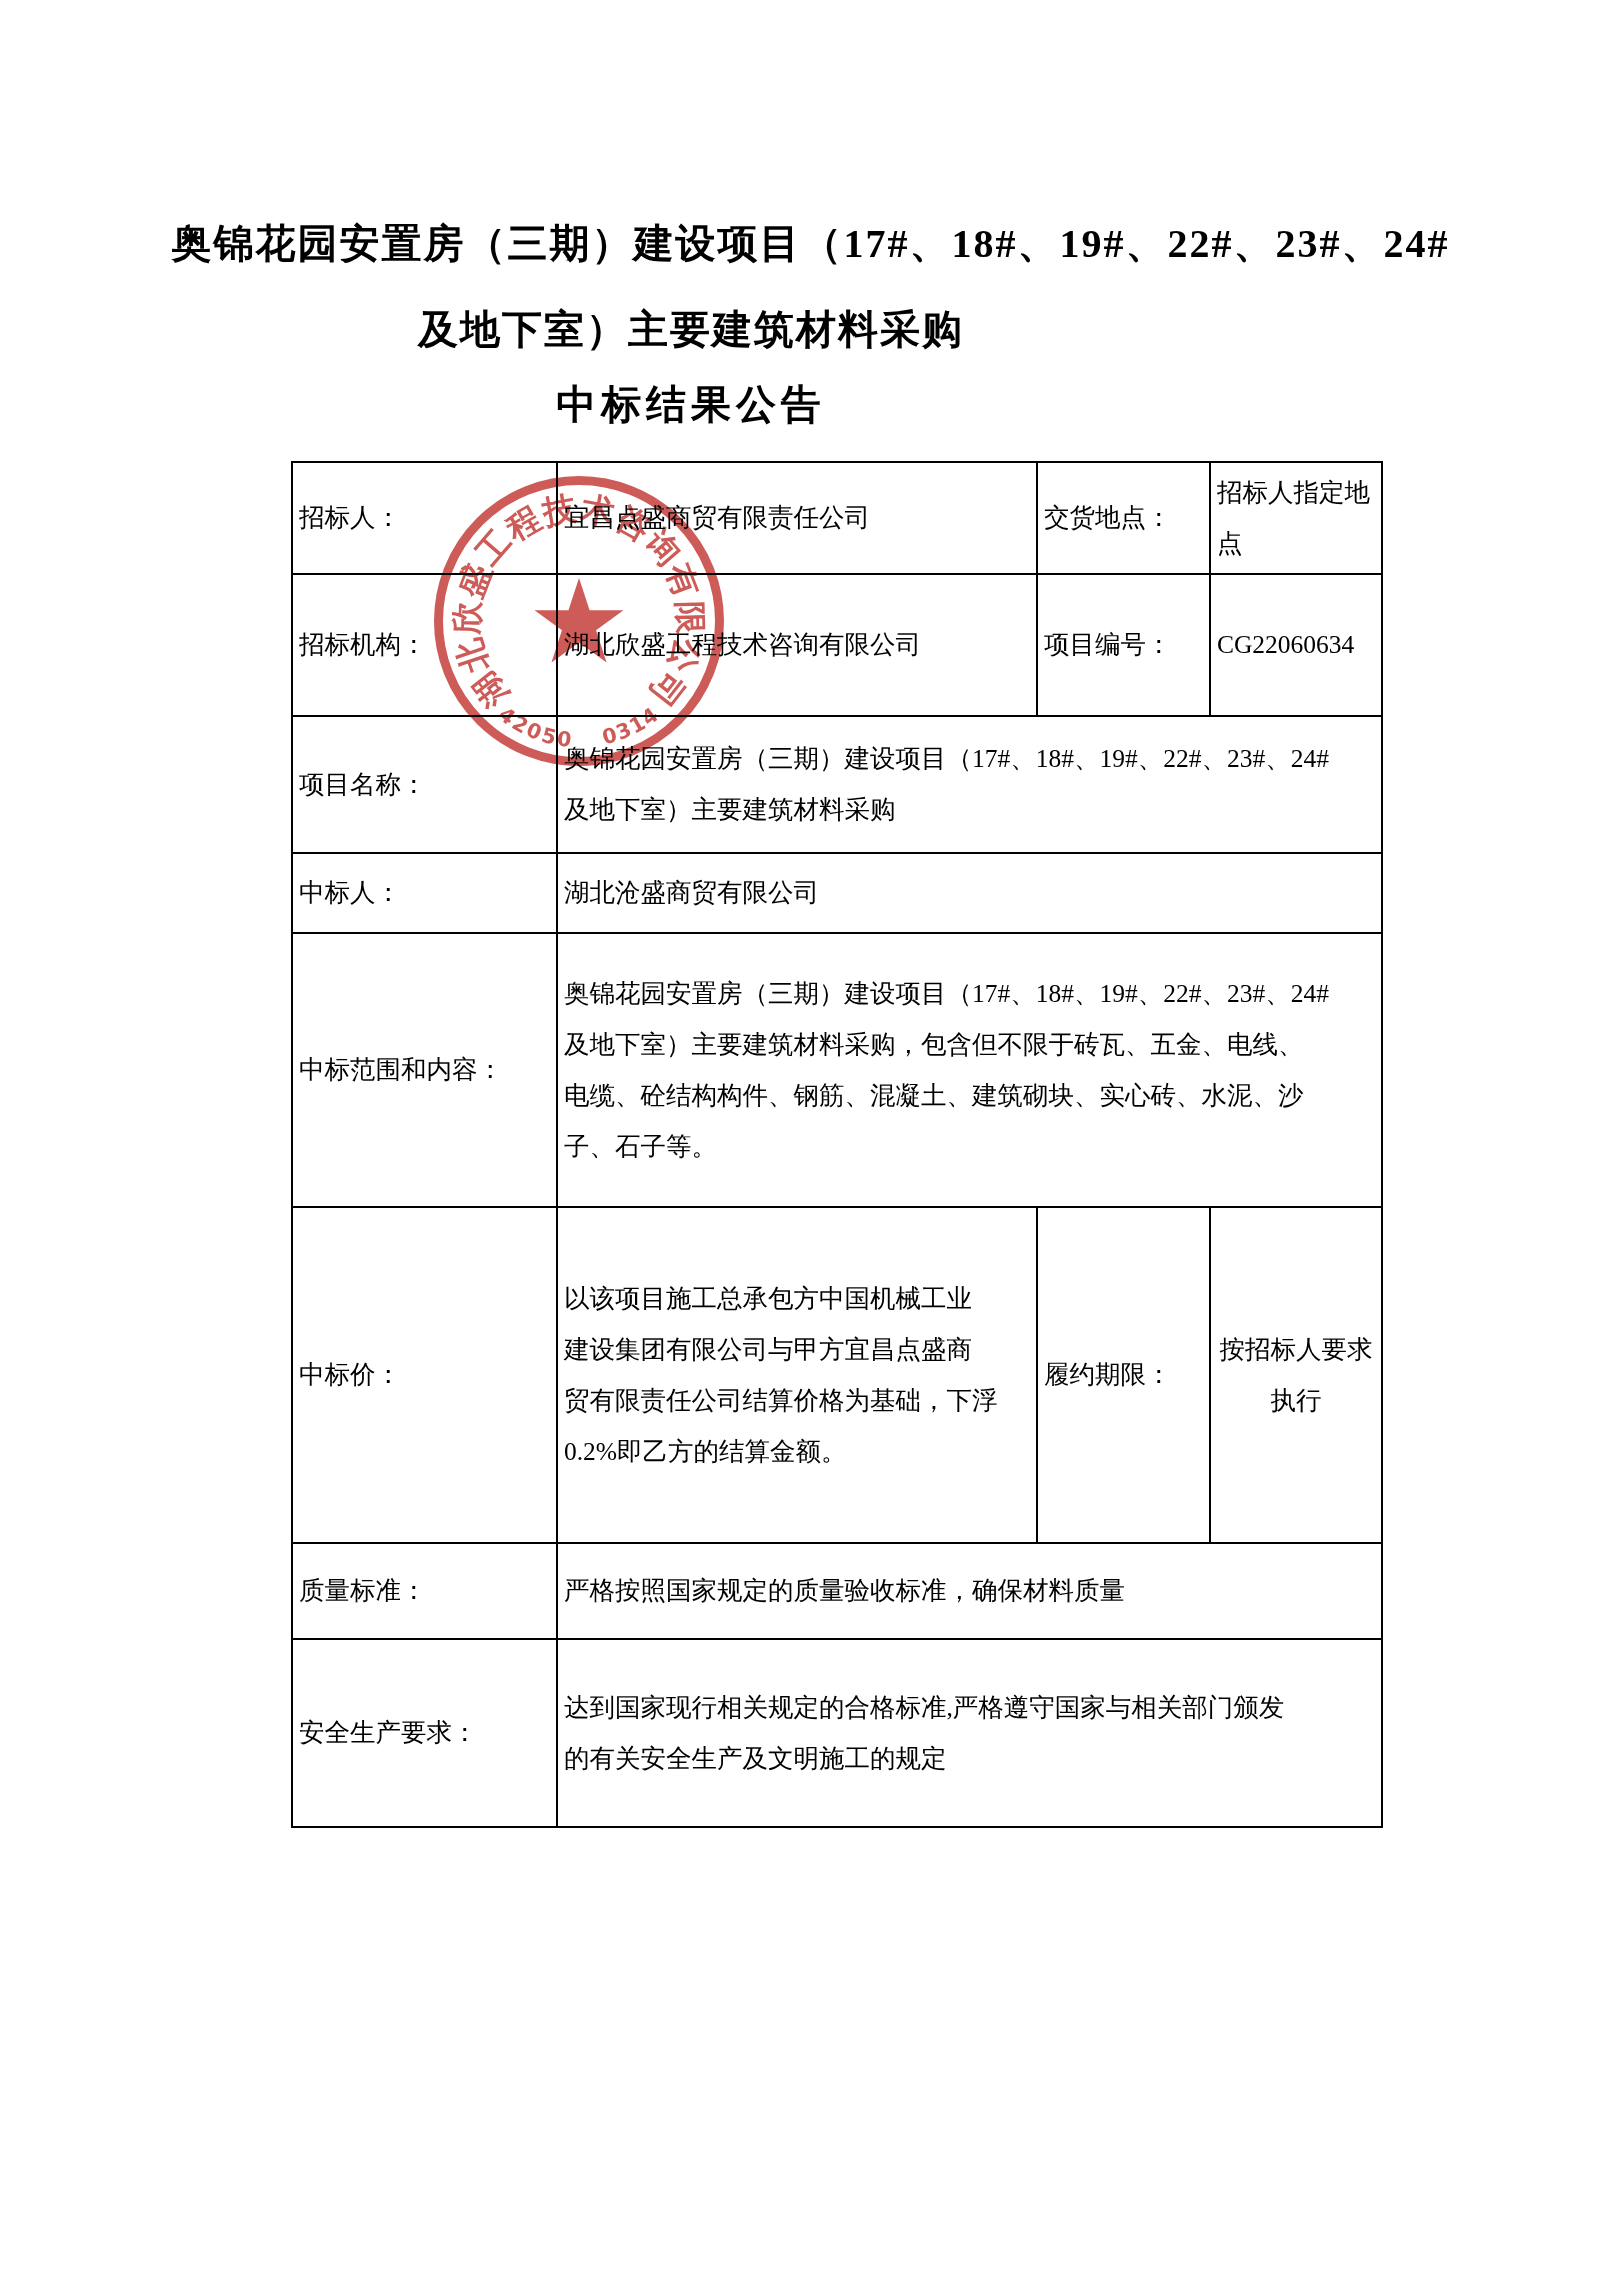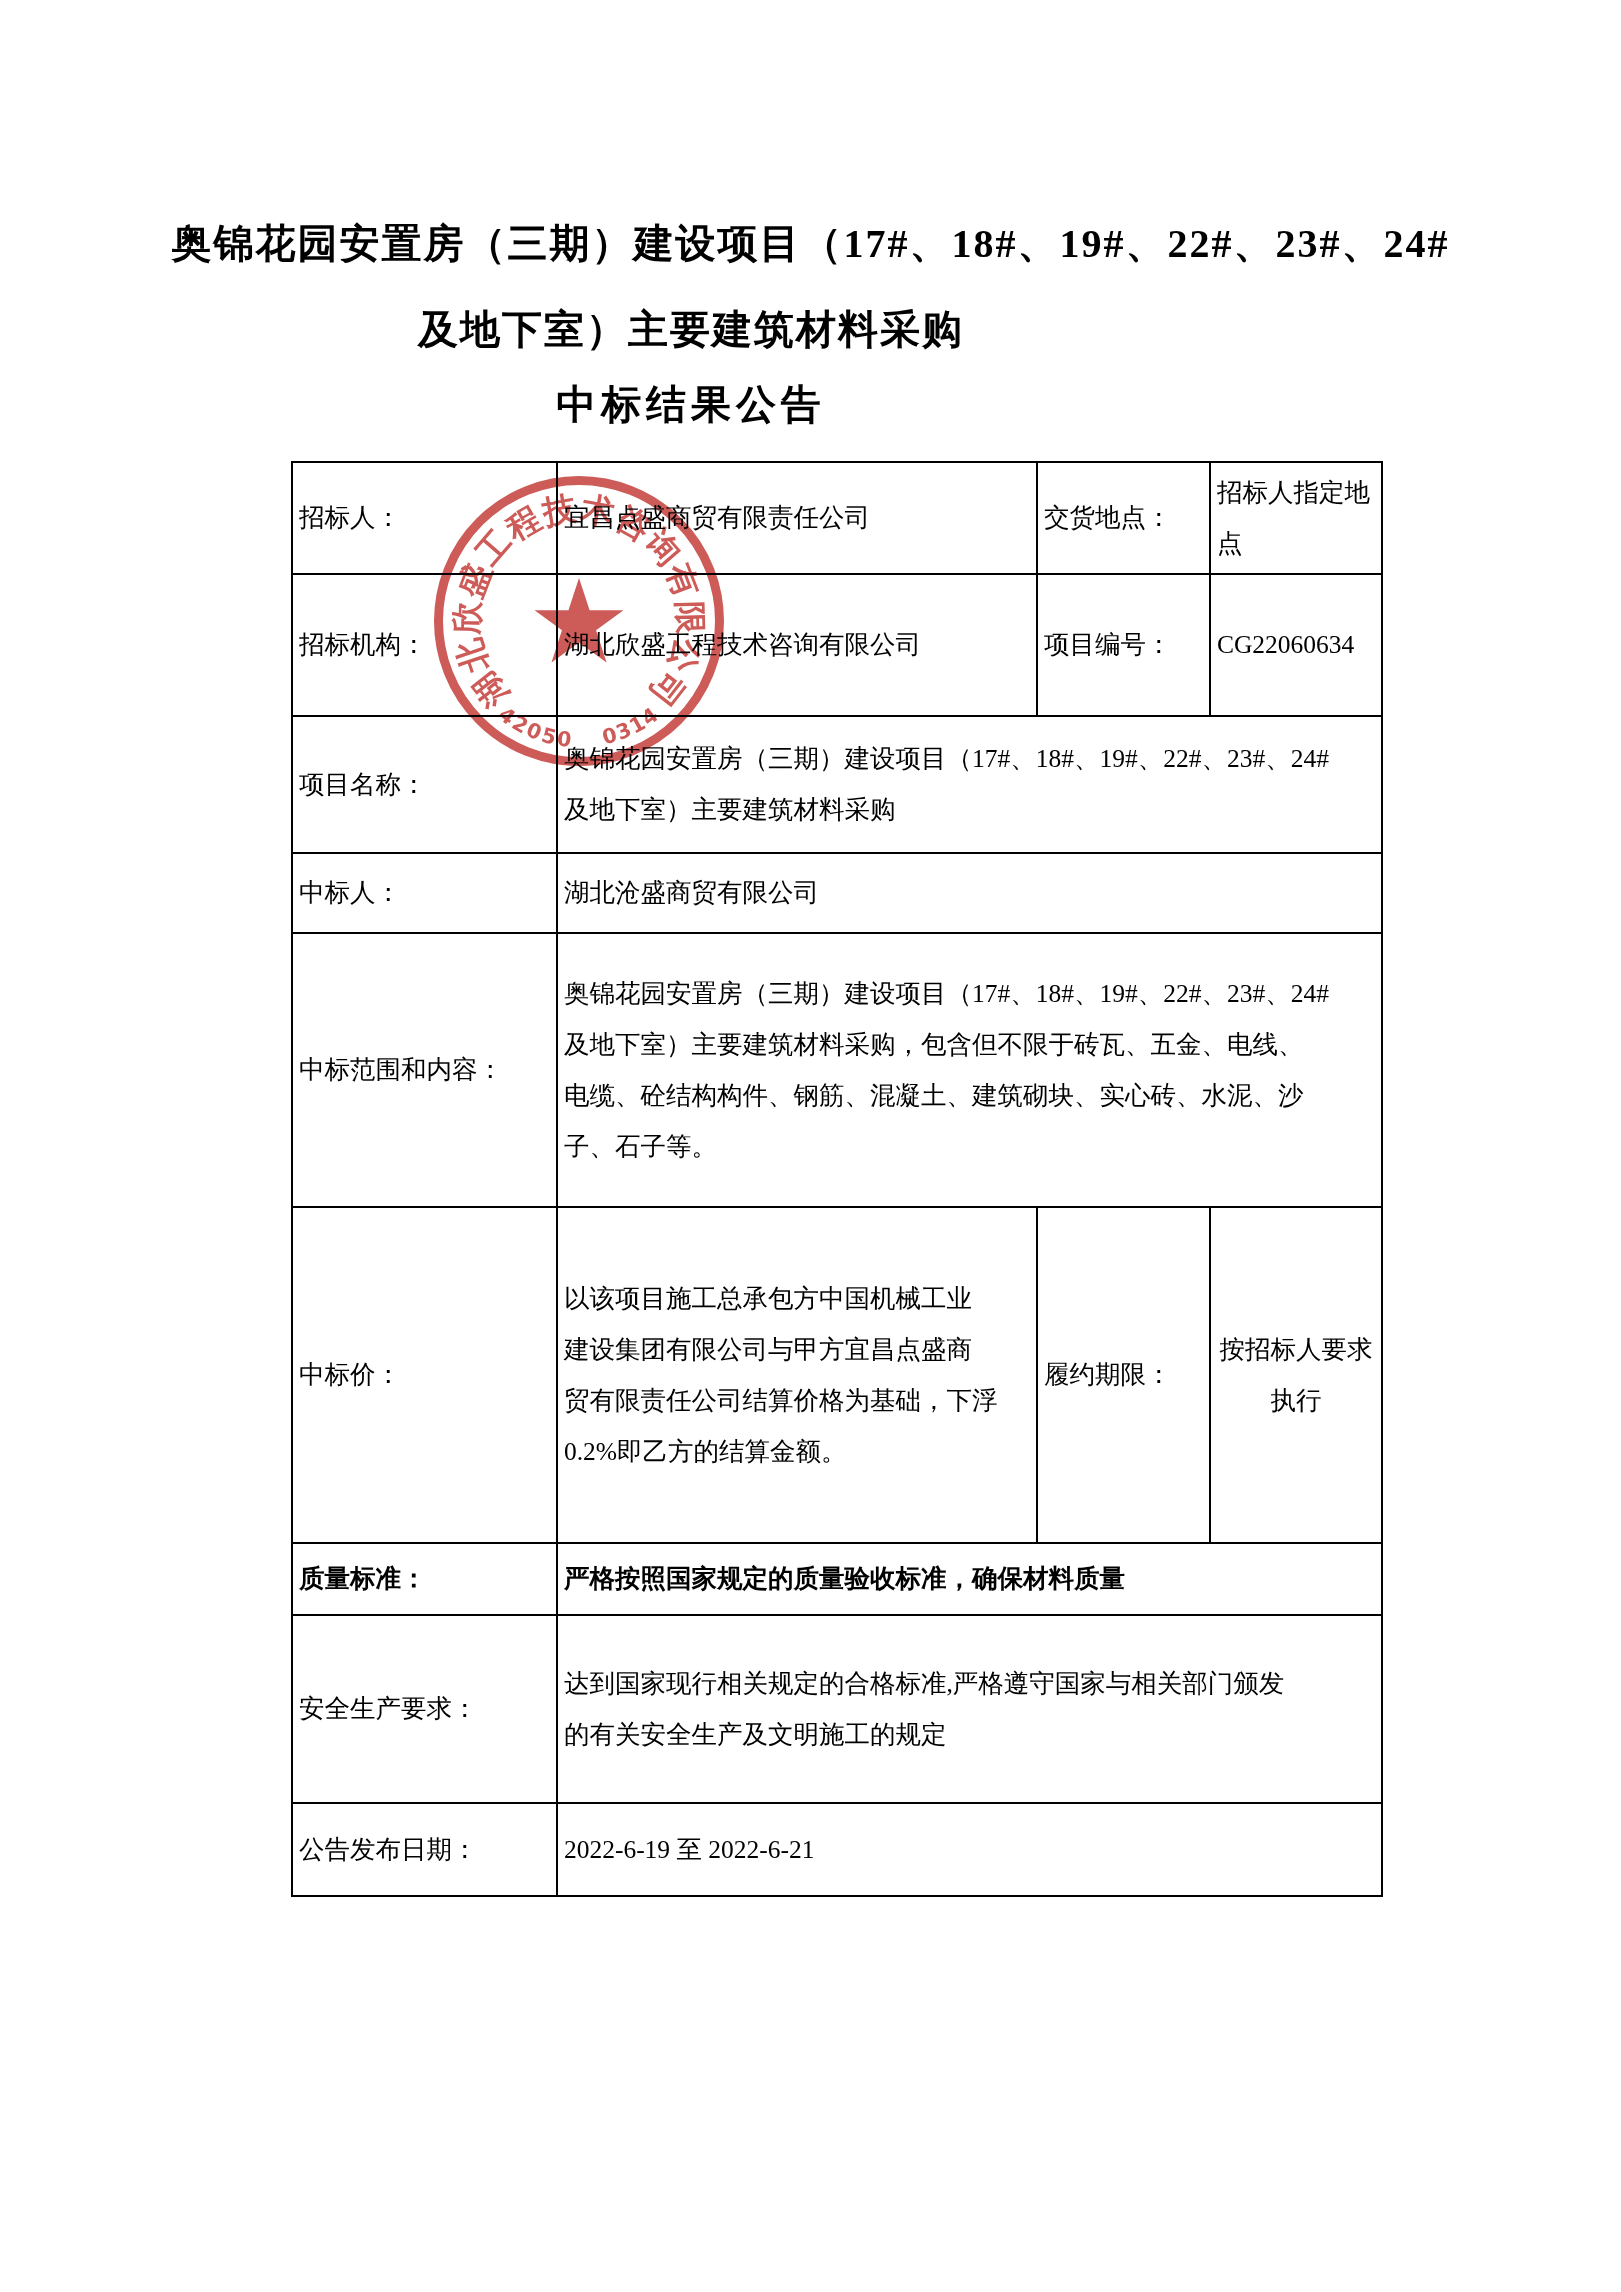--- a/index.html
+++ b/index.html
@@ -44,21 +44,21 @@
   }
   td.lab { padding-left:7.8px; }
   td.ctr { text-align:center; }
   td.lh-big { line-height:2.7;border-radius:14px; }
   tr.r1 { height:103px; }
   tr.r2 { height:142px; }
   tr.r3 { height:137px; }
   tr.r4 { height:80px;  }
   tr.r5 { height:274px; }
   tr.r6 { height:336px; }
-  tr.r7 { height:72px;font-weight:bold;  }
+  tr.r7 { height:96px;  }
   tr.r8 { height:188px;font-family:Liberation Serif, serif; }
   tr.r9 { height:93px;  }
 
   .seal {
     position:absolute;
     left:432px; top:474px;
     width:294px; height:294px;
     opacity:0.85;
     mix-blend-mode:multiply;
     pointer-events:none;
@@ -151,24 +151,20 @@
     </tr>
     <tr class="r7">
       <td class="lab">质量标准：</td>
       <td colspan="3">严格按照国家规定的质量验收标准，确保材料质量</td>
     </tr>
     <tr class="r8">
       <td class="lab">安全生产要求：</td>
       <td colspan="3">达到国家现行相关规定的合格标准,严格遵守国家与相关部门颁发
 的有关安全生产及文明施工的规定</td>
     </tr>
-    <tr class="r9">
-      <td class="lab">公告发布日期：</td>
-      <td colspan="3">2022-6-19 至 2022-6-21</td>
-    </tr>
   </tbody>
     </table>
 
   <div class="seal" style="--seal-color: #c43e3a;">
     <div class="seal-ring"></div>
     <div class="seal-star">★</div>
     <div>
         <span class="seal-char" style="transform: rotate(-128deg) translateY(-111px);">湖</span>
         <span class="seal-char" style="transform: rotate(-108.308deg) translateY(-111px);">北</span>
         <span class="seal-char" style="transform: rotate(-88.6154deg) translateY(-111px);">欣</span>

